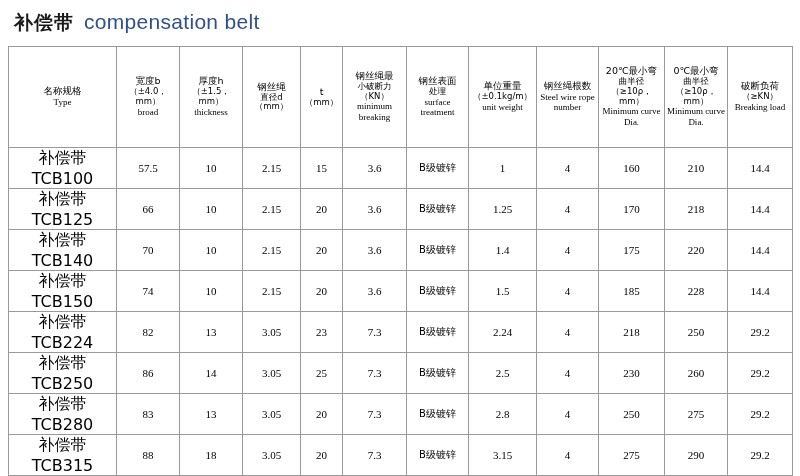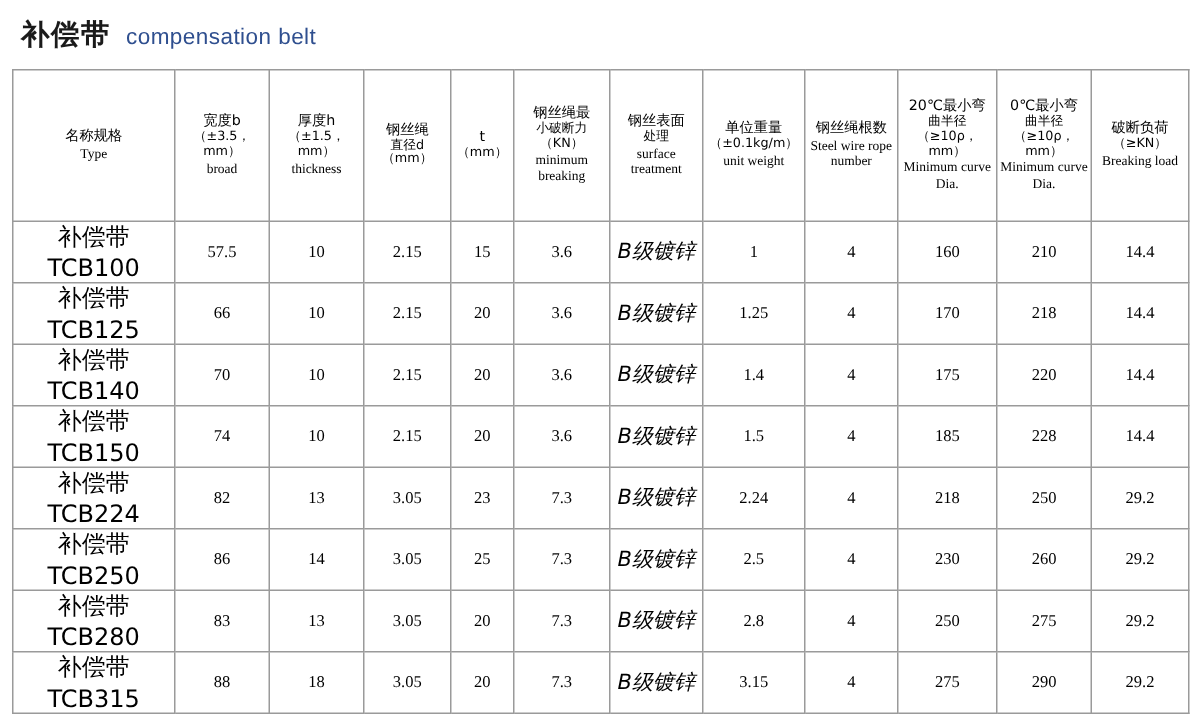--- a/index.html
+++ b/index.html
@@ -31,21 +31,21 @@
   }
   .title-cn {
     font-family: "DejaVu Serif", "Liberation Serif", serif;
     font-size: 19px;
     font-weight: bold;
     color: #1a1a1a;
     letter-spacing: 1px;
   }
   .title-en {
     font-family: "Liberation Sans", sans-serif;
-    font-size: 15px;
+    font-size: 21px;
     color: #2f4f8f;
     letter-spacing: 0.3px;
   }
   table.spec {
     border-collapse: collapse;
     width: 784px;
     table-layout: fixed;
     margin: 0 auto;
   }
   table.spec th, table.spec td {
@@ -81,22 +81,21 @@
     font-family: "Liberation Serif", serif;
     font-size: 11px;
     padding: 0 1px;
   }
   table.spec tbody td.type {
     font-family: "DejaVu Sans", sans-serif;
     font-size: 16px;
   }
   table.spec tbody td.cn {
     font-family: "DejaVu Sans", sans-serif;
-    font-size: 14px;
-    font-style: italic;
+    font-size: 10px;
   }
 </style>
 </head>
 <body>
 
 <div class="page">
 
   <div class="title-row">
     <span class="title-cn">补偿带</span>
     <span class="title-en">compensation belt</span>
@@ -118,21 +117,21 @@
       <col style="width:65px">
     </colgroup>
     <thead>
       <tr>
         <th>
           <span class="hdr-cn">名称规格</span>
           <span class="hdr-en">Type</span>
         </th>
         <th>
           <span class="hdr-cn">宽度b</span>
-          <span class="hdr-sub">（±3.5，mm）</span>
+          <span class="hdr-sub">（±4.0，mm）</span>
           <span class="hdr-en">broad</span>
         </th>
         <th>
           <span class="hdr-cn">厚度h</span>
           <span class="hdr-sub">（±1.5，mm）</span>
           <span class="hdr-en">thickness</span>
         </th>
         <th>
           <span class="hdr-cn">钢丝绳</span>
           <span class="hdr-sub">直径d（mm）</span>

